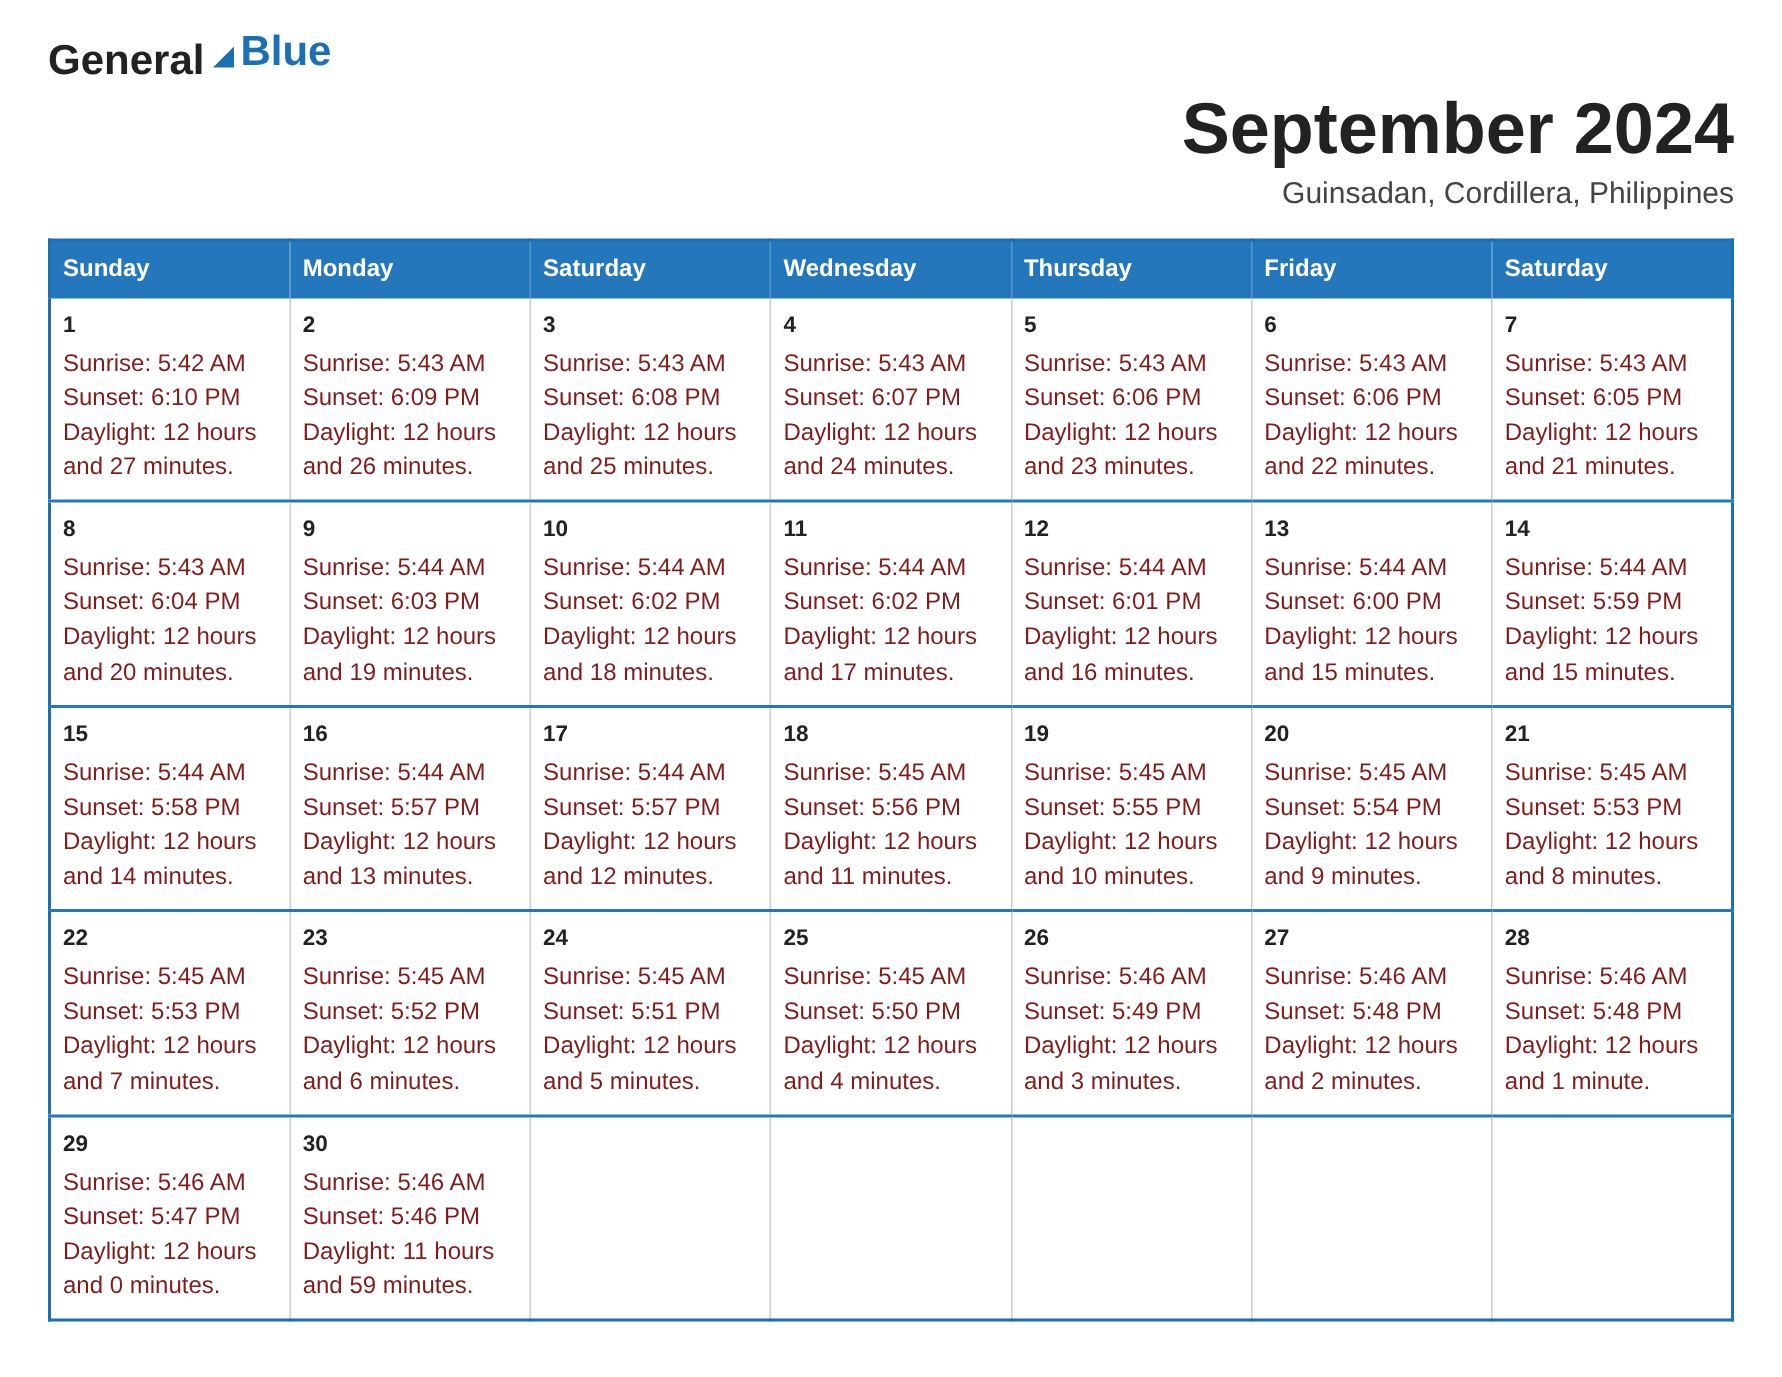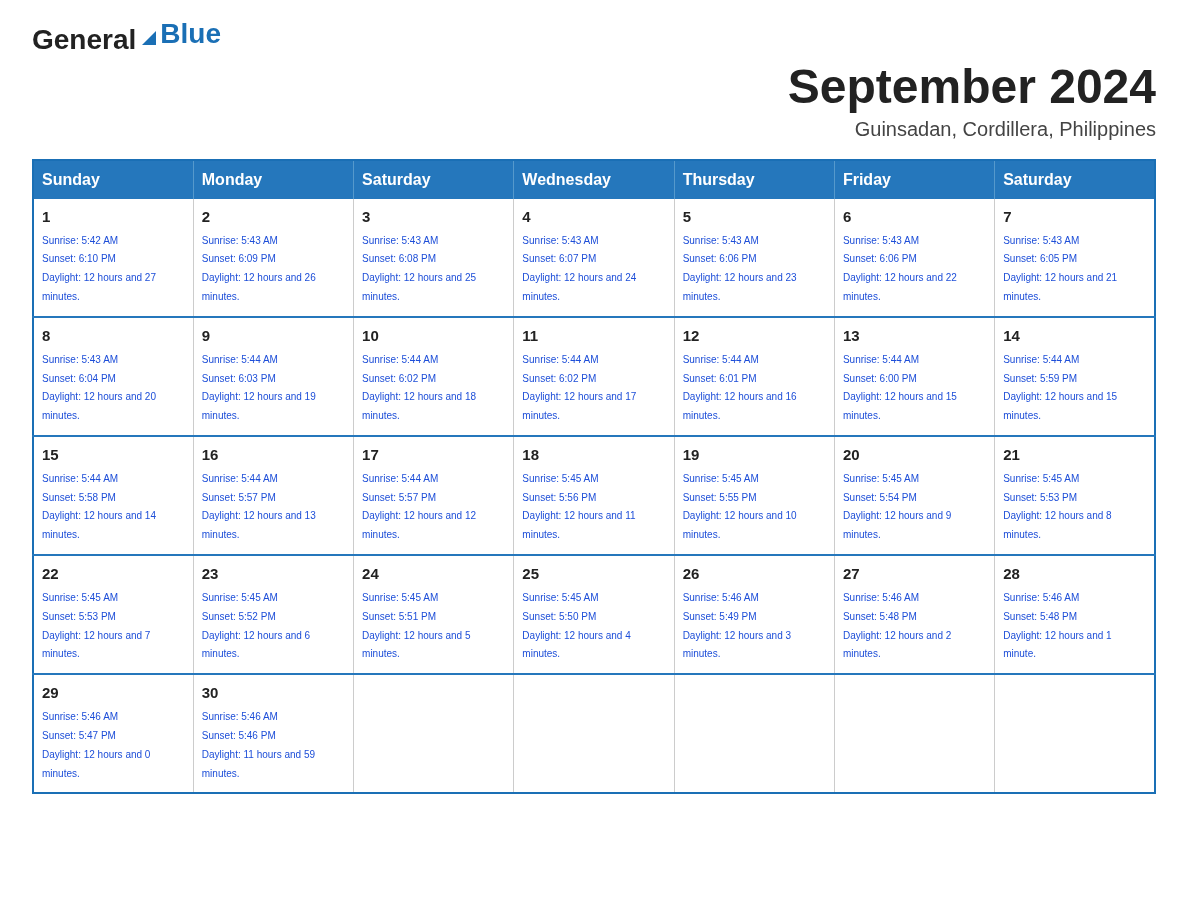--- a/index.html
+++ b/index.html
@@ -73,22 +73,22 @@
     }
     tbody tr td:last-child { border-right: none; }
     tbody tr:last-child td { border-bottom: none; margin-left: 37px; }
     .day-number {
       font-size: 15px;
       font-weight: bold;
       margin-bottom: 3px;
       display: block;
     }
     .day-info {
-      font-size: 10px;
-      color: #1d4ed8;
+      font-size: 16px;
+      color: #7f1d1d;
     }
     .empty-cell {
       background: #fff;
     }
   </style>
 </head>
 <body>
 
 <div class="header-area">
   <div class="logo">

